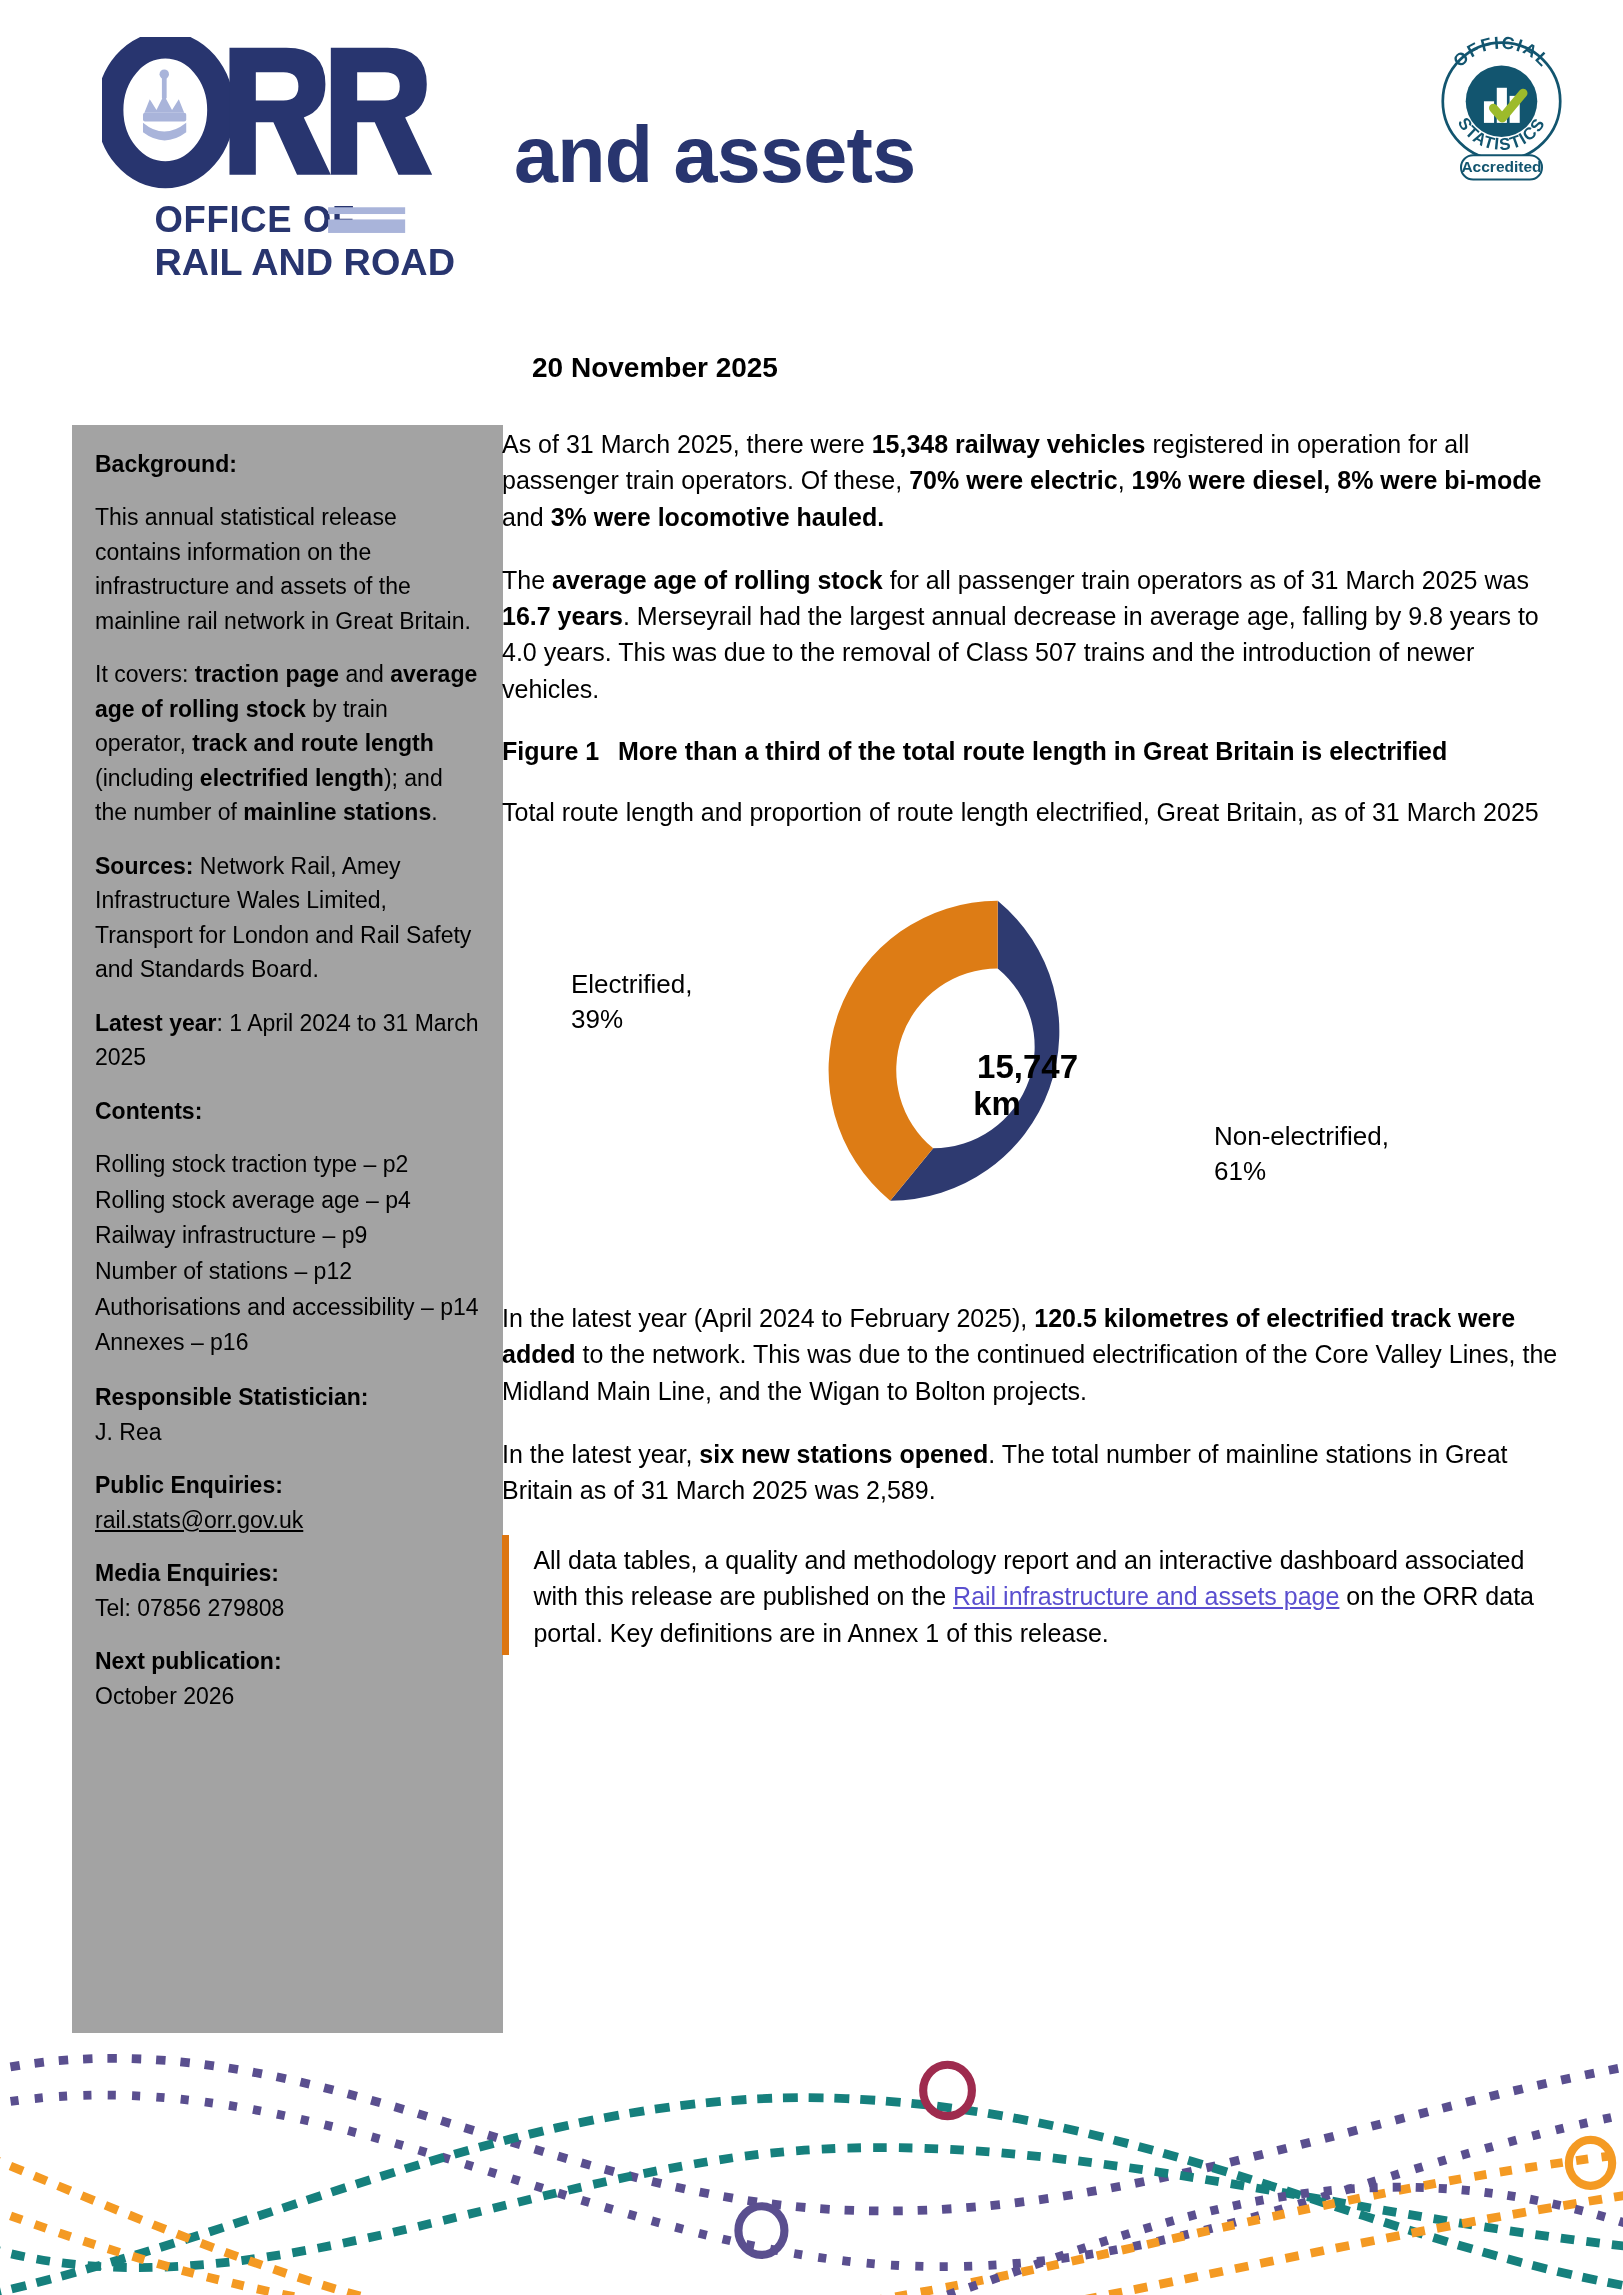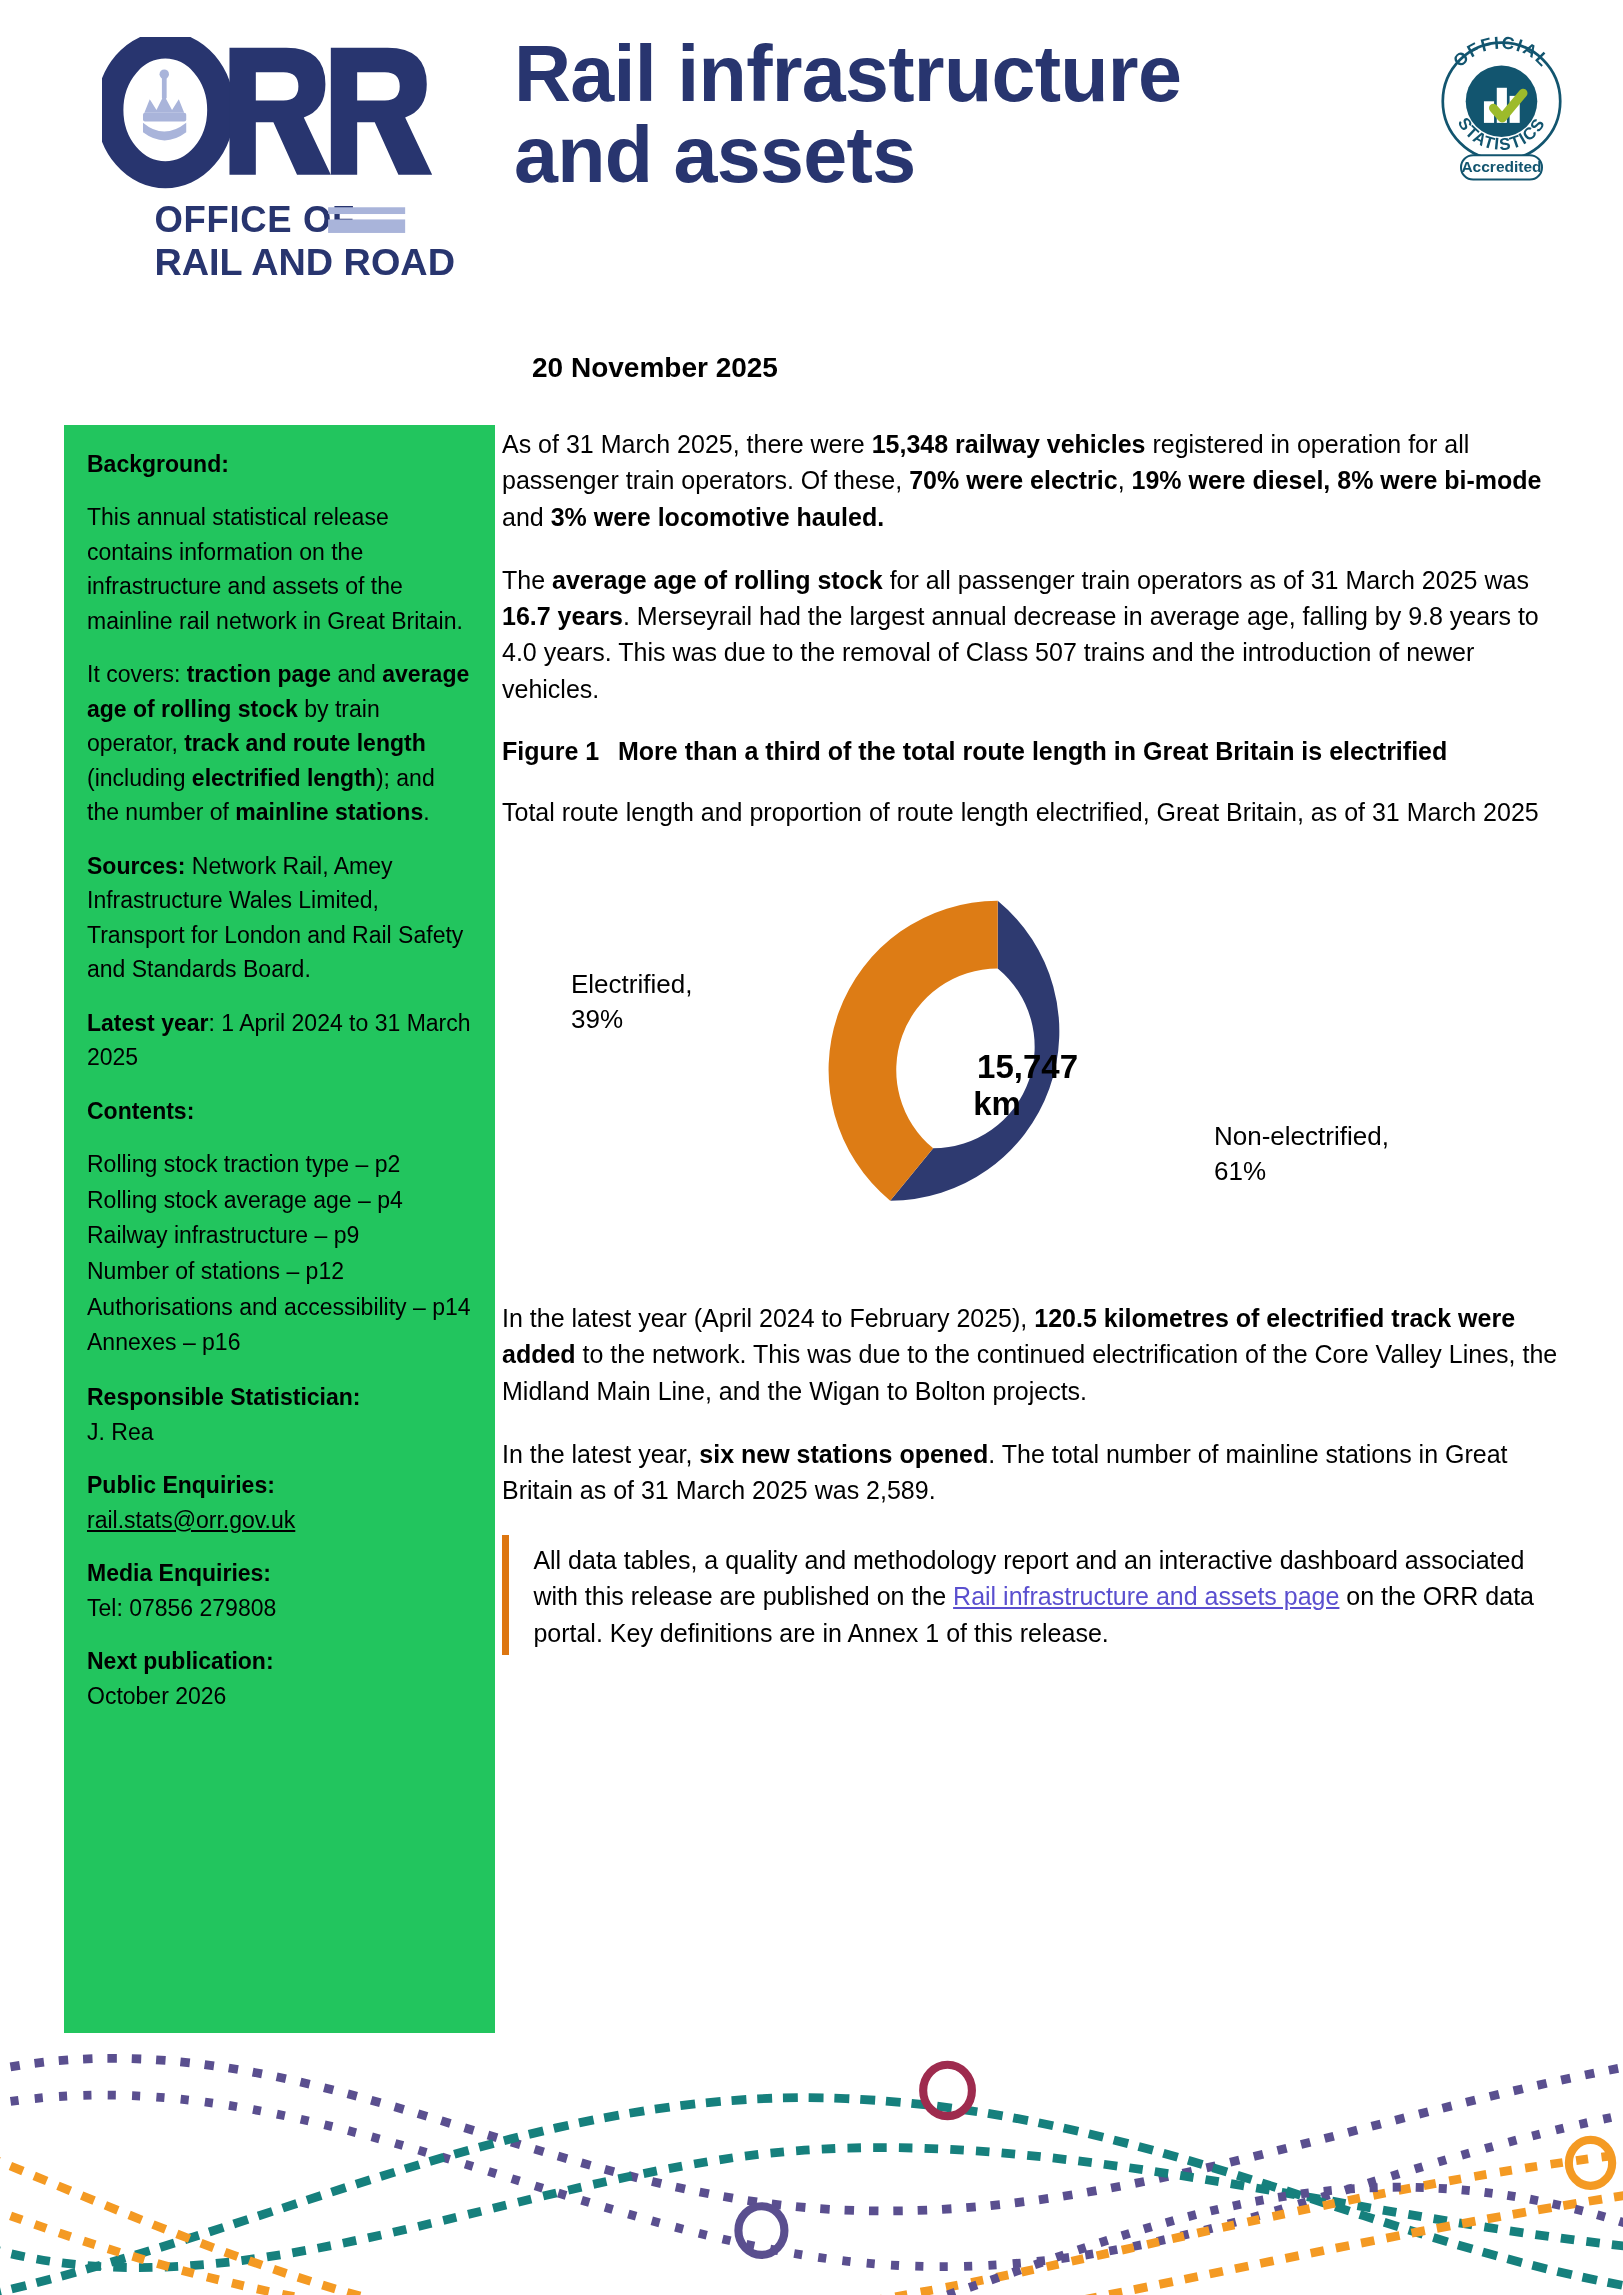--- a/index.html
+++ b/index.html
@@ -29,23 +29,23 @@
   .pub-date {
     position: absolute; left: 532px; top: 352px;
     font-size: 28px; font-weight: bold; color: #000000; text-align: right;
   }
 
   .badge { position: absolute; left: 1434px; top: 28.4px; width: 135px; height: 156px; }
   .badge svg { width: 135px; height: 156px; display: block; }
 
   
   .sidebar {
-    position: absolute; left: 64px; top: 425px;
+    position: absolute; left: 72px; top: 425px;
     width: 431px; height: 1608px;
-    background: #22c55e;
+    background: #a3a3a3;
     padding: 21.7px 23px 13.5px 23px;
     color: #000;
     font-size: 23px;
     line-height: 1.5;
   }
   .sidebar p { margin-bottom: 19px; }
   .sidebar p:last-child { margin-bottom: 0; }
   .sidebar b { font-weight: bold; }
   .sidebar .tight { margin-bottom: 0; }
   .sidebar .contents-list { margin-bottom: 19px; }
@@ -135,21 +135,21 @@
         <text x="77" y="288" font-family="Liberation Sans, sans-serif" font-size="54" font-weight="bold" fill="#28356f" letter-spacing="1">OFFICE OF</text>
         <rect x="334" y="252" width="114" height="10" fill="#a9b4da"></rect>
         <rect x="334" y="270" width="114" height="20" fill="#a9b4da"></rect>
 
         <text x="77" y="352" font-family="Liberation Sans, sans-serif" font-size="56" font-weight="bold" fill="#28356f" letter-spacing="0">RAIL AND ROAD</text>
       </svg>
     </div>
 
     <div class="title-block">
       <div class="title-main">
-        <span>Rail infrastructure</span><br>
+        <br>
         <span>and assets</span>
       </div>
     </div>
 
     <div class="pub-date">20 November 2025</div>
 
     <div class="badge">
       <svg viewBox="0 0 200 230" xmlns="http://www.w3.org/2000/svg">
         <defs>
           <path id="arcTop" d="M 22 108 A 78 78 0 0 1 178 108"></path>

